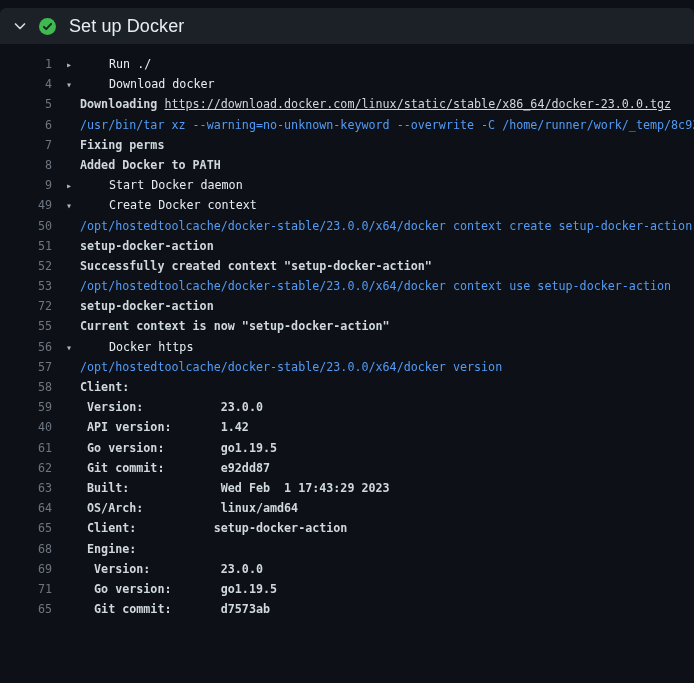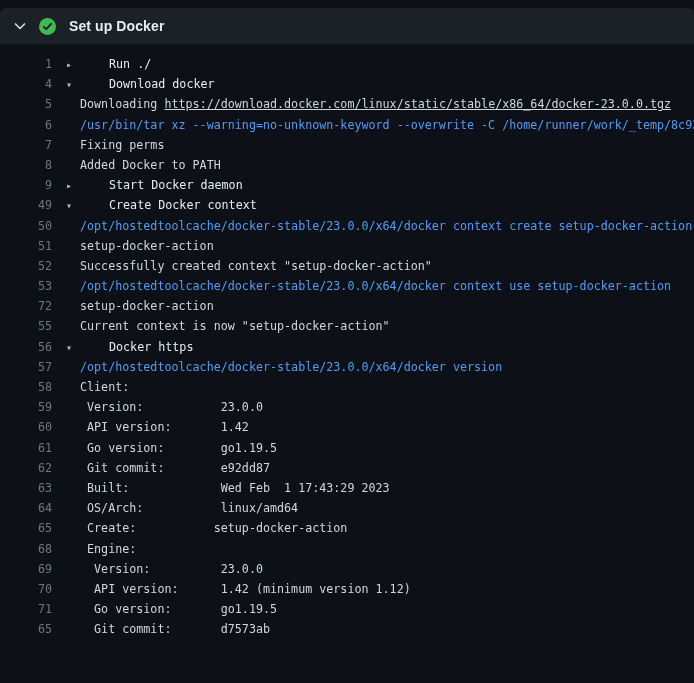--- a/index.html
+++ b/index.html
@@ -18,22 +18,22 @@
     align-items: center;
     padding: 0 12px;
     border-radius: 6px 6px 0 0;
     cursor: pointer;
   }
   .chev { display: flex; width: 16px; flex: 0 0 16px; }
   .check { display: flex; width: 17px; flex: 0 0 17px; margin-left: 11px; }
   .title {
     margin-left: 13px;
     color: #e6edf3;
-    font-size: 14px;
-    font-weight: 700;
+    font-size: 18px;
+    font-weight: 400;
     letter-spacing: .1px;
   }
 
   .log {
     padding-top: 10px;
     font-family: "DejaVu Sans Mono", "Liberation Mono", monospace;
     font-size: 11.7px;
   }
   .log-line {
     display: flex;
@@ -51,21 +51,21 @@
   .lc { padding-left: 28px; color: #d0d7de; overflow: hidden; }
   .log-line.group { cursor: pointer; }
   .log-line.group .lc { padding-left: 14px; }
   .arrow {
     display: inline-block;
     width: 14px;
     color: #afb8c1;
     font-size: 10px;
   }
   .seg-group { color: #e6edf3; padding-left: 29px; }
-  .seg-text { color: #d0d7de; }
+  .seg-text { color: #d0d7de; font-weight: bold; }
   .seg-command { color: #539bf5; }
   .seg-link { color: #d0d7de; text-decoration: underline; cursor: pointer; }
 </style>
 </head>
 <body>
 
 <div class="page">
 
   <header class="step-header">
     <span class="chev">
@@ -94,26 +94,25 @@
       <div class="log-line"><span class="ln">50</span><span class="lc"><span class="seg-command">/opt/hostedtoolcache/docker-stable/23.0.0/x64/docker context create setup-docker-action</span></span></div>
       <div class="log-line"><span class="ln">51</span><span class="lc"><span class="seg-text">setup-docker-action</span></span></div>
       <div class="log-line"><span class="ln">52</span><span class="lc"><span class="seg-text">Successfully created context "setup-docker-action"</span></span></div>
       <div class="log-line"><span class="ln">53</span><span class="lc"><span class="seg-command">/opt/hostedtoolcache/docker-stable/23.0.0/x64/docker context use setup-docker-action</span></span></div>
       <div class="log-line"><span class="ln">72</span><span class="lc"><span class="seg-text">setup-docker-action</span></span></div>
       <div class="log-line"><span class="ln">55</span><span class="lc"><span class="seg-text">Current context is now "setup-docker-action"</span></span></div>
       <div class="log-line group"><span class="ln">56</span><span class="lc"><span class="arrow">▾</span><span class="seg-group">Docker https</span></span></div>
       <div class="log-line"><span class="ln">57</span><span class="lc"><span class="seg-command">/opt/hostedtoolcache/docker-stable/23.0.0/x64/docker version</span></span></div>
       <div class="log-line"><span class="ln">58</span><span class="lc"><span class="seg-text">Client:</span></span></div>
       <div class="log-line"><span class="ln">59</span><span class="lc"><span class="seg-text"> Version:           23.0.0</span></span></div>
-      <div class="log-line"><span class="ln">60</span><span class="lc"><span class="seg-text"> API version:       1.42</span></span></div>
+      <div class="log-line"><span class="ln">40</span><span class="lc"><span class="seg-text"> API version:       1.42</span></span></div>
       <div class="log-line"><span class="ln">61</span><span class="lc"><span class="seg-text"> Go version:        go1.19.5</span></span></div>
       <div class="log-line"><span class="ln">62</span><span class="lc"><span class="seg-text"> Git commit:        e92dd87</span></span></div>
       <div class="log-line"><span class="ln">63</span><span class="lc"><span class="seg-text"> Built:             Wed Feb  1 17:43:29 2023</span></span></div>
       <div class="log-line"><span class="ln">64</span><span class="lc"><span class="seg-text"> OS/Arch:           linux/amd64</span></span></div>
-      <div class="log-line"><span class="ln">65</span><span class="lc"><span class="seg-text"> Create:           setup-docker-action</span></span></div>
+      <div class="log-line"><span class="ln">65</span><span class="lc"><span class="seg-text"> Client:           setup-docker-action</span></span></div>
       <div class="log-line"><span class="ln">68</span><span class="lc"><span class="seg-text"> Engine:</span></span></div>
       <div class="log-line"><span class="ln">69</span><span class="lc"><span class="seg-text">  Version:          23.0.0</span></span></div>
-      <div class="log-line"><span class="ln">70</span><span class="lc"><span class="seg-text">  API version:      1.42 (minimum version 1.12)</span></span></div>
       <div class="log-line"><span class="ln">71</span><span class="lc"><span class="seg-text">  Go version:       go1.19.5</span></span></div>
       <div class="log-line"><span class="ln">65</span><span class="lc"><span class="seg-text">  Git commit:       d7573ab</span></span></div>
     </div>
 
 </div>
 
 </body></html>

